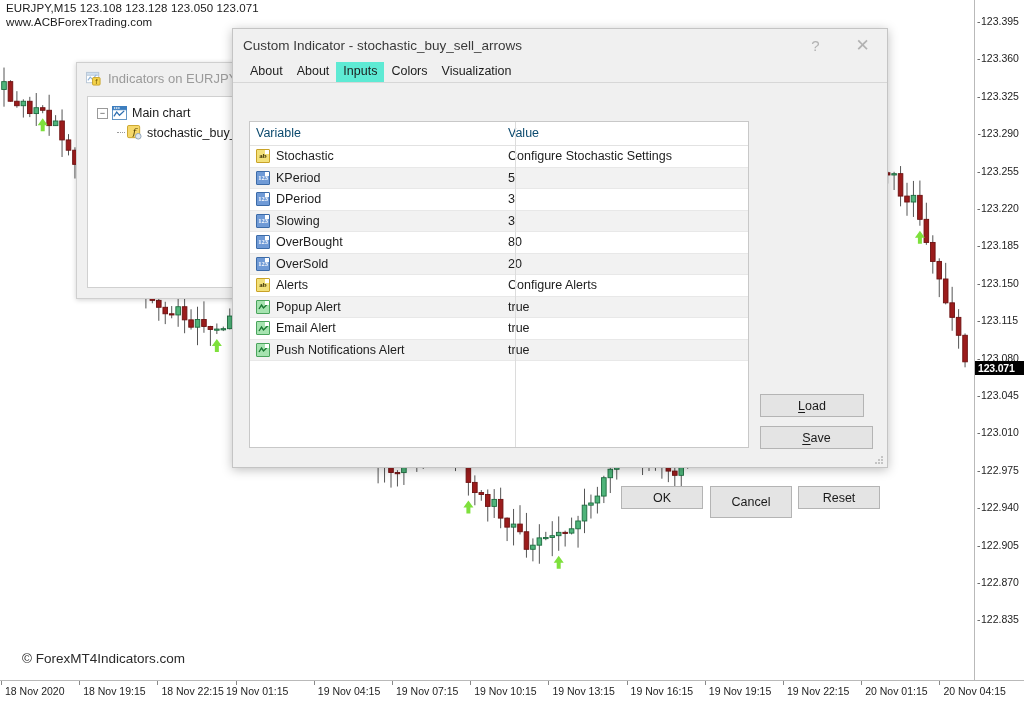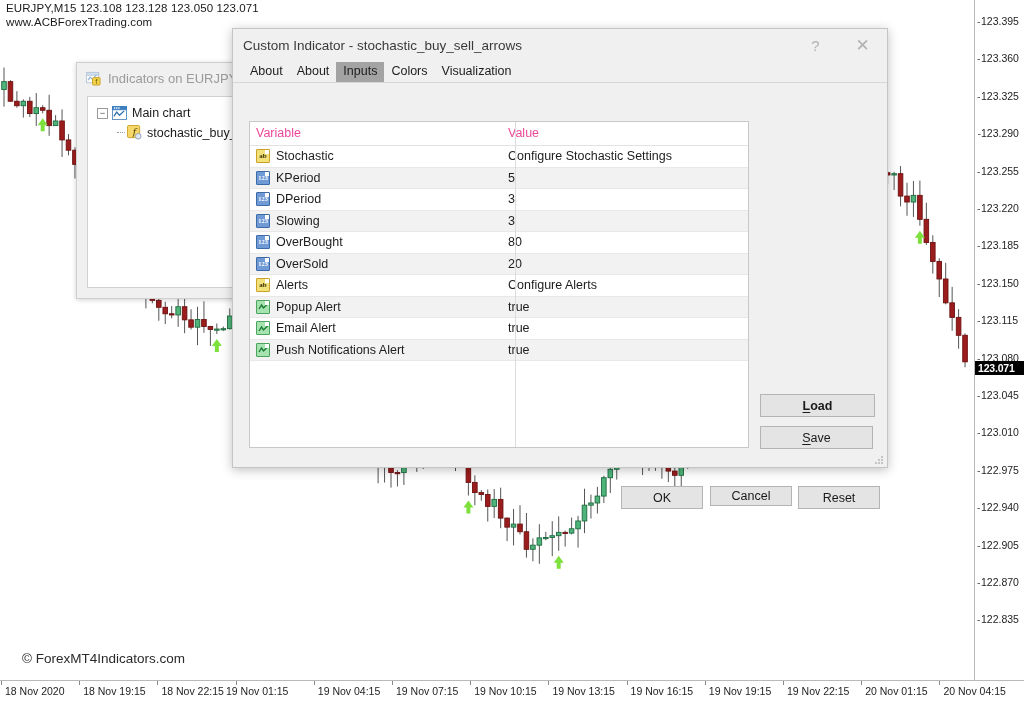--- a/index.html
+++ b/index.html
@@ -72,29 +72,29 @@
   .dlg-btn{width:45px;display:flex;align-items:center;justify-content:center;
     font-size:15px;color:#b2b2b2;cursor:default;}
   .dlg-btn.close{width:49px;font-size:17px;}
 
   
   .tabs{position:absolute;left:0;top:33px;width:100%;height:21px;
     border-bottom:1px solid #d7d7d7;box-sizing:border-box;display:flex;align-items:flex-end;
     padding-left:10px;}
   .tab{font-size:12.5px;color:#1d1d1d;padding:2px 7px 3px 7px;white-space:nowrap;
     line-height:15px;}
-  .tab.active{background:#a3a3a3;}
+  .tab.active{background:#5eead4;}
 
   
   .panel{position:absolute;left:0;top:54px;width:100%;height:371px;background:#f0f0f0;}
 
   .table-wrap{position:absolute;left:16px;top:38px;width:500px;height:327px;
     background:#fff;border:1px solid #c8c8c8;box-sizing:border-box;overflow:hidden;}
   table.params{width:100%;border-collapse:collapse;table-layout:fixed;}
-  table.params th{font-weight:normal;text-align:left;font-size:12.5px;color:#ec4899;
+  table.params th{font-weight:normal;text-align:left;font-size:12.5px;color:#0c4a6e;
     padding:4px 0 5px 6px;background:#fff;border-bottom:1px solid #e2e2e2;}
   table.params th.c2{padding-left:8px;}
   table.params td{font-size:12.5px;color:#1d1d1d;padding:0;height:20.5px;
     border-bottom:1px solid #e8e8e8;vertical-align:middle;}
   table.params tr.alt td{background:#f2f2f2;}
   .cell-var{display:flex;align-items:center;padding-left:6px;}
   .cell-val{padding-left:8px;white-space:nowrap;}
   .colsep{position:absolute;left:265px;top:0;width:1px;height:327px;background:#dcdcdc;}
 
   
@@ -105,25 +105,25 @@
   .ticon.str{background:#f3e17a;border:1px solid #c9a227;color:#3a3000;}
   .ticon.int{background:#6f9ad6;border:1px solid #3c6ba8;color:#ffffff;font-size:6.5px;}
   .ticon.bool{background:#a6e3b0;border:1px solid #4aa45c;color:#14631f;}
   .ticon .fold{position:absolute;right:0;top:0;width:4px;height:4px;
     background:#ffffff;}
 
   
   .btn{background:#e4e4e4;border:1px solid #b4b4b4;font-size:12.5px;color:#1a1a1a;
     display:flex;align-items:center;justify-content:center;box-sizing:border-box;
     font-family:"Liberation Sans",sans-serif;cursor:default;}
-  .btn-load{position:absolute;left:527px;top:311px;width:115px;height:23px;font-weight:bold;}
+  .btn-load{position:absolute;left:527px;top:311px;width:104px;height:23px;}
   .btn-save{position:absolute;left:527px;top:343px;width:113px;height:23px;}
   u{text-underline-offset:2px;}
   .btn-ok{position:absolute;left:388px;top:403px;width:82px;height:23px;}
-  .btn-cancel{position:absolute;left:477px;top:403px;width:82px;height:20px;}
+  .btn-cancel{position:absolute;left:477px;top:403px;width:82px;height:32px;}
   .btn-reset{position:absolute;left:565px;top:403px;width:82px;height:23px;}
 
   .grip{position:absolute;right:3px;bottom:2px;width:9px;height:9px;opacity:.5;}
 </style>
 </head>
 <body>
 
 <div id="root">
 
   <div class="chart-area">

